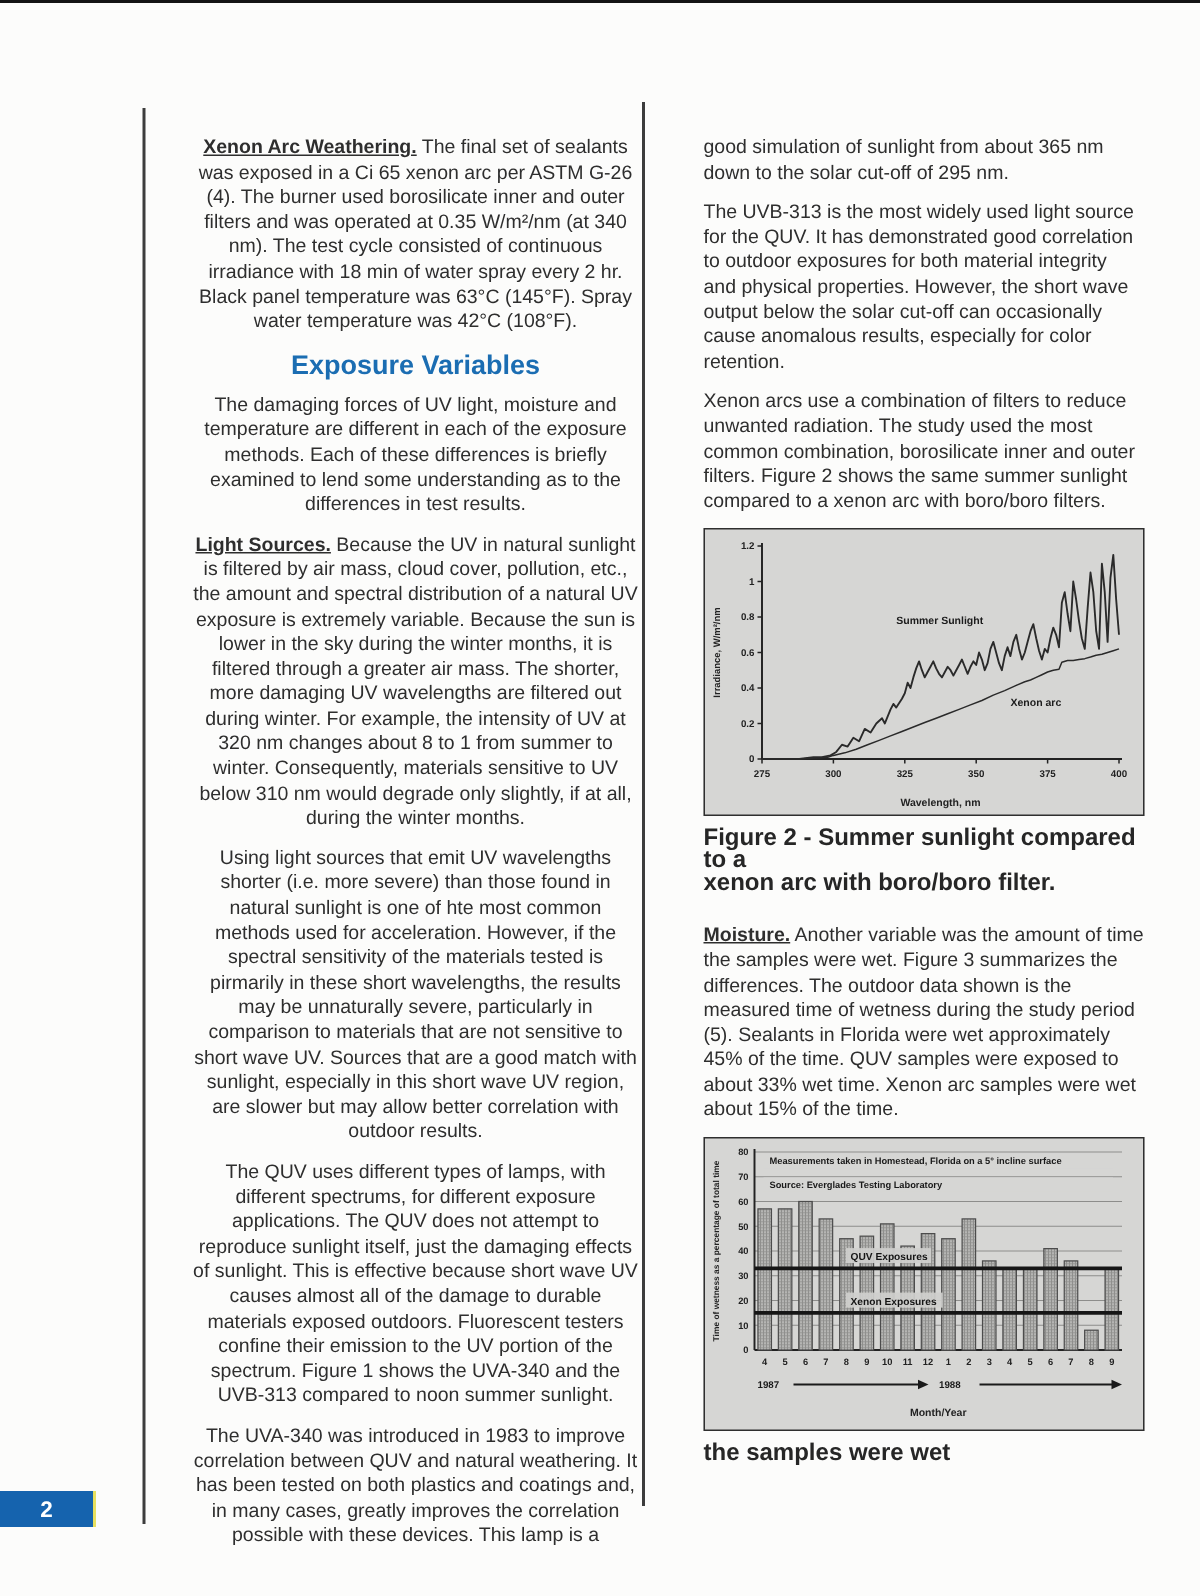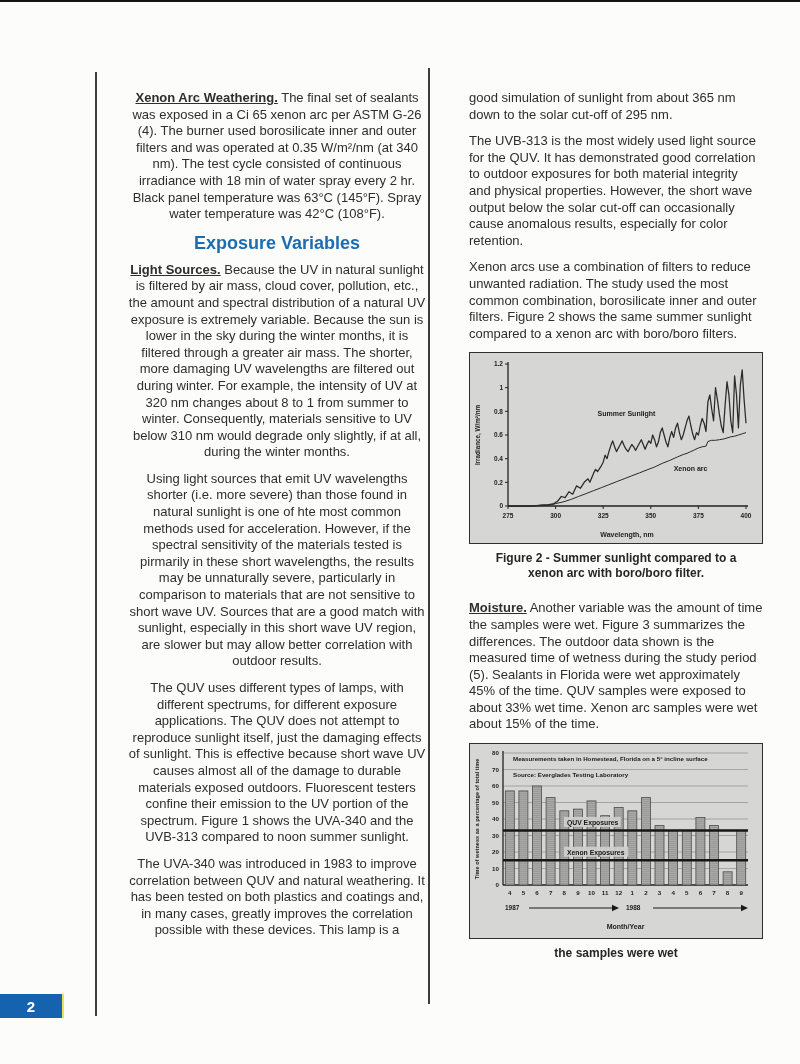--- a/index.html
+++ b/index.html
@@ -11,35 +11,36 @@
   .rule-mid{left:428px;top:68px;height:936px;}
   .col{position:absolute;font-size:13px;line-height:16.6px;text-align:left;}
   .col-left{left:128px;top:90px;width:298px;text-align:center;}
   .col-right{left:469px;top:90px;width:294px;}
   p{margin:0 0 10px 0;}
   .lead{font-weight:bold;text-decoration:underline;}
   .blue-heading{color:#1b6db2;font-size:18px;line-height:20px;margin:4px 0 9px 0;font-weight:bold;}
   .figure-box{border:1.5px solid #2f2f2f;background:#d6d6d4;margin:6px 0 7px 0;padding:3px 2px;}
   .figure-box svg{display:block;}
   svg text{font-family:"Liberation Sans",sans-serif;}
-  .caption{text-align:center;font-weight:bold;font-size:12px;line-height:15px;margin:0 0 19px 0;color:#262626;}
+  .caption{font-weight:bold;font-size:16px;line-height:15px;margin:0 0 19px 0;color:#262626;}
   .page-number-bar{position:absolute;left:0;top:994px;width:62px;height:24px;background:#1563ae;border-right:2px solid #e8e060;}
   .page-number-bar span{position:absolute;left:0;top:0;width:100%;height:100%;display:flex;align-items:center;justify-content:center;color:#fff;font-weight:bold;font-size:15px;}
 </style>
 </head>
 <body>
 
 <div class="page">
   <div class="top-edge"></div>
   <div class="rule rule-left"></div>
   <div class="rule rule-mid"></div>
 
   <div class="col col-left">
     <p><span class="lead">Xenon Arc Weathering.</span><span>  The final set of sealants was exposed in a Ci 65 xenon arc per ASTM G-26 (4).  The burner used borosilicate inner and outer filters and was operated at 0.35 W/m²/nm (at 340 nm).  The test cycle consisted of continuous irradiance with 18 min of water spray every 2 hr. Black panel temperature was 63°C (145°F).  Spray water temperature was 42°C (108°F).</span></p>
     <h2 class="blue-heading">Exposure Variables</h2>
+    <p>The damaging forces of UV light, moisture and temperature are different in each of the exposure methods.  Each of these differences is briefly examined to lend some understanding as to the differences in test results.</p>
     <p><span class="lead">Light Sources.</span><span>  Because the UV in natural sunlight is filtered by air mass, cloud cover, pollution, etc., the amount and spectral distribution of a natural UV exposure is extremely variable. Because the sun is lower in the sky during the winter months, it is filtered through a greater air mass.  The shorter, more damaging UV wavelengths are filtered out during winter.  For example, the intensity of UV at 320 nm changes about 8 to 1 from summer to winter. Consequently, materials sensitive to UV below 310 nm would degrade only slightly, if at all, during the winter months.</span></p>
     <p>Using light sources that emit UV wavelengths shorter (i.e. more severe) than those found in natural sunlight is one of hte most common methods used for acceleration.  However, if the spectral sensitivity of the materials tested is pirmarily in these short wavelengths, the results may be unnaturally severe, particularly in comparison to materials that are not sensitive to short wave UV.  Sources that are a good match with sunlight, especially in this short wave UV region, are slower but may allow better correlation with outdoor results.</p>
     <p>The QUV uses different types of lamps, with different spectrums, for different exposure applications. The QUV does not attempt to reproduce sunlight itself, just the damaging effects of sunlight. This is effective because short wave UV causes almost all of the damage to durable materials exposed outdoors. Fluorescent testers confine their emission to the UV portion of the spectrum. Figure 1 shows the UVA-340 and the UVB-313 compared to noon summer sunlight.</p>
     <p>The UVA-340 was introduced in 1983 to improve correlation between QUV and natural weathering. It has been tested on both plastics and coatings and, in many cases, greatly improves the correlation possible with these devices.  This lamp is a</p>
   </div>
 
   <div class="col col-right">
     <p>good simulation of sunlight from about 365 nm down to the solar cut-off of 295 nm.</p>
     <p>The UVB-313 is the most widely used light source for the QUV.  It has demonstrated good correlation to outdoor exposures for both material integrity and physical properties.  However, the short wave output below the solar cut-off can occasionally cause anomalous results, especially for color retention.</p>
     <p>Xenon arcs use a combination of filters to reduce unwanted radiation.  The study used the most common combination, borosilicate inner and outer filters.  Figure 2 shows the same summer sunlight compared to a xenon arc with boro/boro filters.</p>

